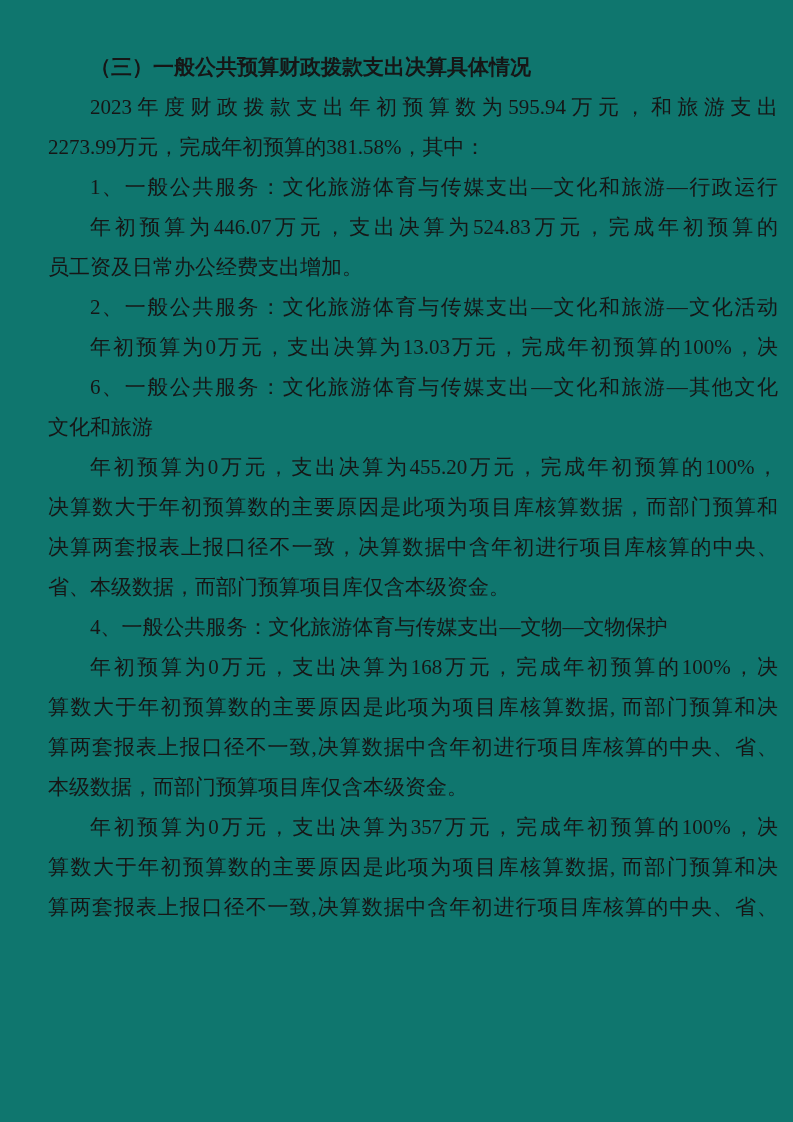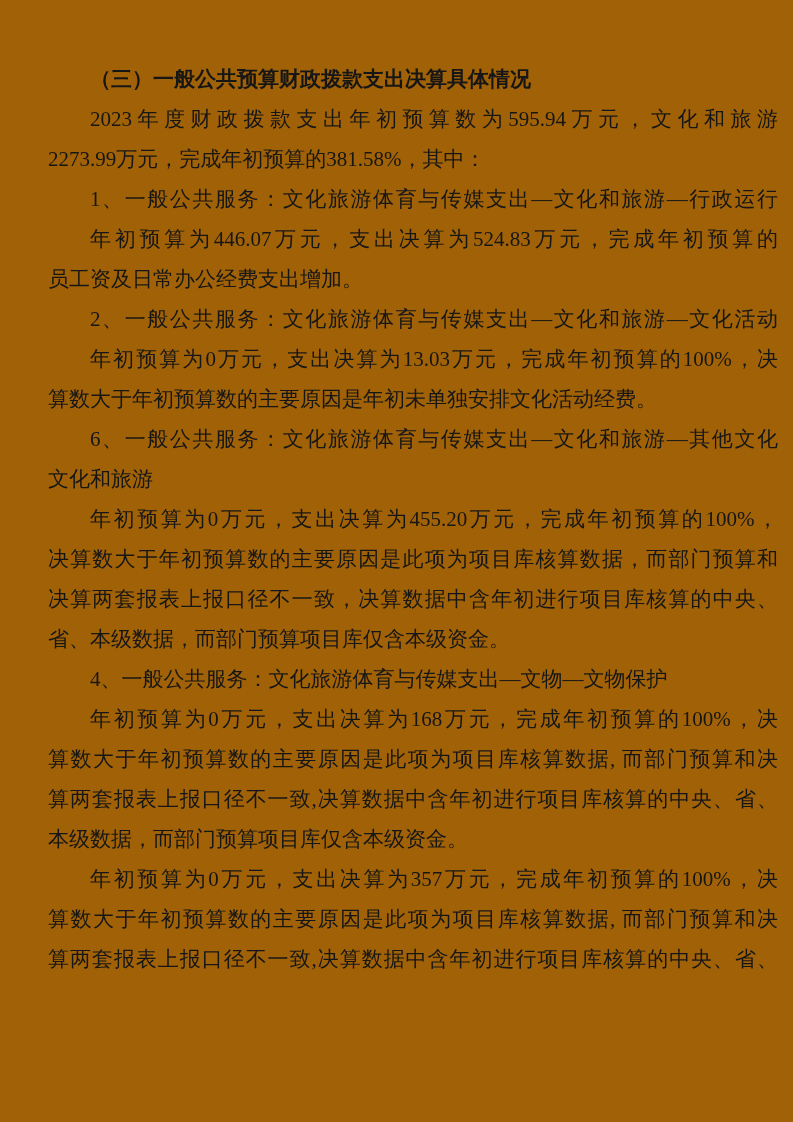--- a/index.html
+++ b/index.html
@@ -5,23 +5,23 @@
   html, body {
     margin: 0;
     padding: 0;
     background: #ffffff;
   }
   .page {
     position: relative;
     box-sizing: border-box;
     width: 793px;
     height: 1122px;
-    background: #a16207;
+    background: #0f766e;
     color: #161616;
-    padding: 59px 15px 0 48px;
+    padding: 47px 15px 0 48px;
     font-family: "Liberation Serif", "DejaVu Serif", serif;
     font-size: 21px;
     line-height: 40px;
     overflow: hidden;
   }
   .ln {
     text-align: justify;
     white-space: normal;
   }
   
@@ -29,28 +29,27 @@
   
   .ln.i { text-indent: 2em; }
   
   .ln.b { font-weight: bold; }
 </style>
 </head>
 <body>
 
 <div class="page">
   <div class="ln b i">（三）一般公共预算财政拨款支出决算具体情况</div>
-  <div class="ln i j">2023年度财政拨款支出年初预算数为595.94万元，文化和旅游</div>
+  <div class="ln i j">2023年度财政拨款支出年初预算数为595.94万元，和旅游支出</div>
   <div class="ln">2273.99万元，完成年初预算的381.58%，其中：</div>
   <div class="ln i j">1、一般公共服务：文化旅游体育与传媒支出—文化和旅游—行政运行</div>
   <div class="ln i j">年初预算为446.07万元，支出决算为524.83万元，完成年初预算的</div>
   <div class="ln">员工资及日常办公经费支出增加。</div>
   <div class="ln i j">2、一般公共服务：文化旅游体育与传媒支出—文化和旅游—文化活动</div>
   <div class="ln i j">年初预算为0万元，支出决算为13.03万元，完成年初预算的100%，决</div>
-  <div class="ln">算数大于年初预算数的主要原因是年初未单独安排文化活动经费。</div>
   <div class="ln i j">6、一般公共服务：文化旅游体育与传媒支出—文化和旅游—其他文化</div>
   <div class="ln">文化和旅游</div>
   <div class="ln i j">年初预算为0万元，支出决算为455.20万元，完成年初预算的100%，</div>
   <div class="ln j">决算数大于年初预算数的主要原因是此项为项目库核算数据，而部门预算和</div>
   <div class="ln j">决算两套报表上报口径不一致，决算数据中含年初进行项目库核算的中央、</div>
   <div class="ln">省、本级数据，而部门预算项目库仅含本级资金。</div>
   <div class="ln i">4、一般公共服务：文化旅游体育与传媒支出—文物—文物保护</div>
   <div class="ln i j">年初预算为0万元，支出决算为168万元，完成年初预算的100%，决</div>
   <div class="ln j">算数大于年初预算数的主要原因是此项为项目库核算数据, 而部门预算和决</div>
   <div class="ln j">算两套报表上报口径不一致,决算数据中含年初进行项目库核算的中央、省、</div>

